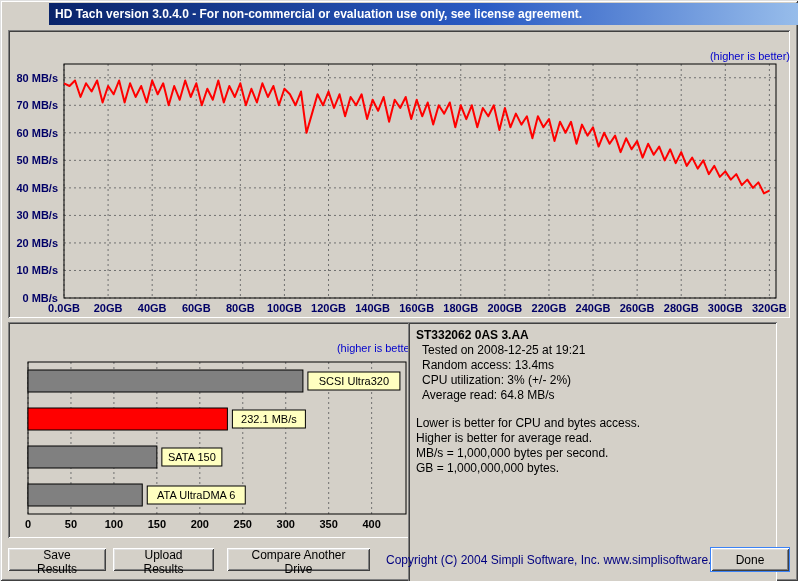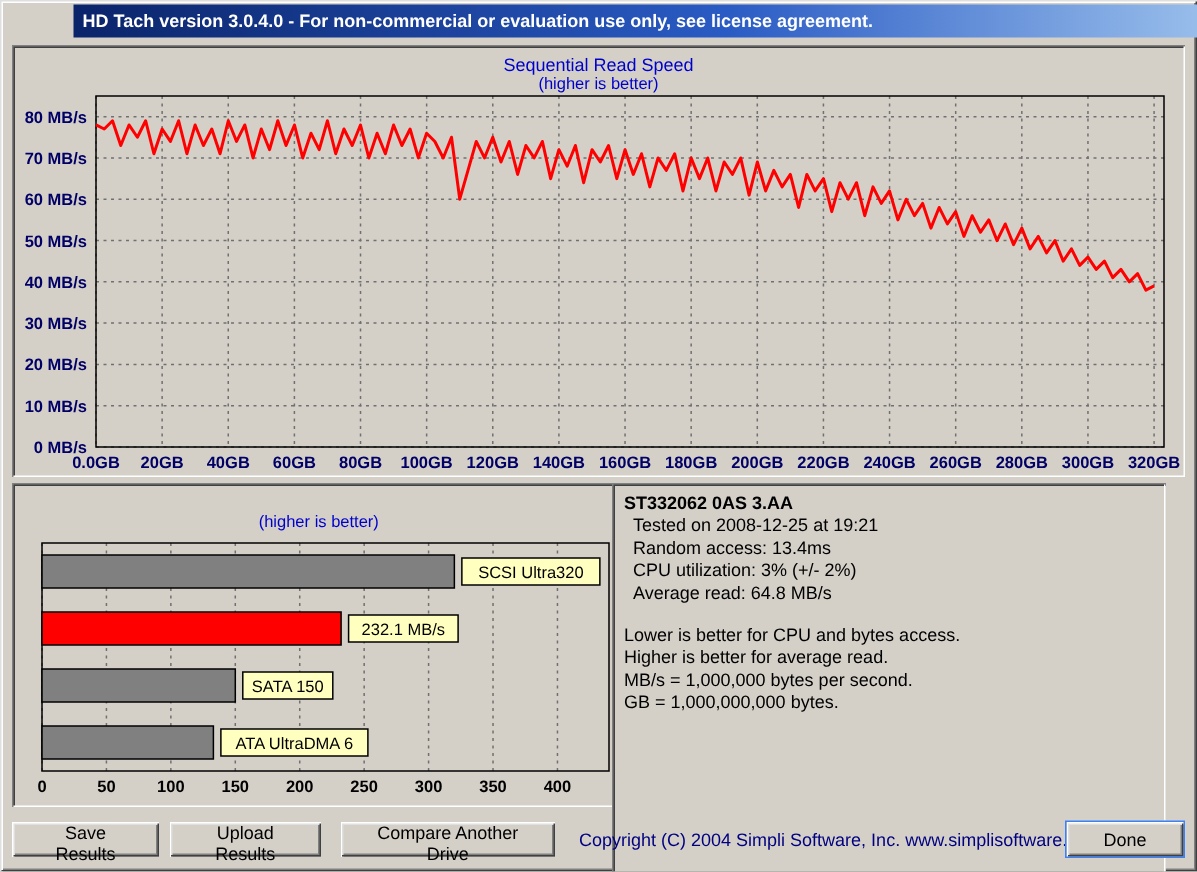--- a/index.html
+++ b/index.html
@@ -17,21 +17,21 @@
   .panel{
     position:absolute;background:#d4d0c8;
     box-shadow: inset 1px 1px 0 #808080, inset -1px -1px 0 #ffffff,
                 inset 2px 2px 0 #404040, inset -2px -2px 0 #d4d0c8;
   }
   .read-panel{left:8px;top:30px;width:782px;height:288px;}
   .burst-panel{left:8px;top:322px;width:409px;height:216px;}
   .info-panel{left:408px;top:322px;width:369px;height:280px;}
   .chart-title{position:absolute;left:0;top:6px;width:100%;text-align:center;
     color:#0000cc;font-size:12px;}
-  .chart-subtitle{position:absolute;left:0;top:20px;width:100%;text-align:center;
+  .chart-subtitle{position:absolute;left:0;top:20px;width:100%;text-align:right;
     color:#0000cc;font-size:11px;}
   svg.chart{position:absolute;left:2px;top:2px;}
   .grid{stroke:#707070;stroke-dasharray:2 3;stroke-width:1;}
   .plot-border{fill:none;stroke:#000000;stroke-width:1;}
   .tick{font:bold 11px "Liberation Sans",sans-serif;}
   .navy{fill:#000066;}
   .black{fill:#000000;}
   .bar-label{font:11px "Liberation Sans",sans-serif;fill:#000000;}
   .info-content{position:absolute;left:8px;top:6px;right:8px;color:#000;}
   .drive-title{font-weight:bold;font-size:12px;line-height:15px;}
@@ -109,21 +109,20 @@
         <text x="48" y="187.41176470588235" class="tick navy" text-anchor="end">30 MB/s</text>
         <line x1="54" y1="210.94117647058823" x2="766" y2="210.94117647058823" class="grid"></line>
         <text x="48" y="214.94117647058823" class="tick navy" text-anchor="end">20 MB/s</text>
         <line x1="54" y1="238.47058823529412" x2="766" y2="238.47058823529412" class="grid"></line>
         <text x="48" y="242.47058823529412" class="tick navy" text-anchor="end">10 MB/s</text>
         <line x1="54" y1="266" x2="766" y2="266" class="grid"></line>
         <text x="48" y="270" class="tick navy" text-anchor="end">0 MB/s</text>
         <rect x="54" y="32" width="712" height="234" class="plot-border"></rect>
         <polyline points="54.0,51.3 59.5,54.0 65.0,48.5 70.5,65.0 76.0,51.3 81.6,59.5 87.1,48.5 92.6,70.5 98.1,54.0 103.6,62.3 109.1,48.5 114.6,70.5 120.1,51.3 125.6,65.0 131.2,54.0 136.7,70.5 142.2,48.5 147.7,62.3 153.2,51.3 158.7,73.3 164.2,54.0 169.7,67.8 175.2,48.5 180.7,65.0 186.3,51.3 191.8,73.3 197.3,56.8 202.8,67.8 208.3,48.5 213.8,70.5 219.3,54.0 224.8,65.0 230.3,51.3 235.9,73.3 241.4,56.8 246.9,70.5 252.4,51.3 257.9,65.0 263.4,54.0 268.9,73.3 274.4,56.8 279.9,62.3 285.5,73.3 291.0,59.5 296.5,100.8 302.0,81.6 307.5,62.3 313.0,73.3 318.5,59.5 324.0,76.0 329.5,62.3 335.1,84.3 340.6,65.0 346.1,73.3 351.6,62.3 357.1,87.1 362.6,67.8 368.1,78.8 373.6,65.0 379.1,89.8 384.7,67.8 390.2,76.0 395.7,65.0 401.2,87.1 406.7,67.8 412.2,84.3 417.7,70.5 423.2,92.6 428.7,73.3 434.2,81.6 439.8,70.5 445.3,95.3 450.8,73.3 456.3,87.1 461.8,73.3 467.3,95.3 472.8,76.0 478.3,84.3 483.8,73.3 489.4,98.1 494.9,76.0 500.4,95.3 505.9,81.6 511.4,92.6 516.9,84.3 522.4,106.3 527.9,84.3 533.4,95.3 539.0,87.1 544.5,109.1 550.0,89.8 555.5,100.8 561.0,89.8 566.5,111.8 572.0,92.6 577.5,103.6 583.0,95.3 588.6,114.6 594.1,100.8 599.6,111.8 605.1,103.6 610.6,120.1 616.1,106.3 621.6,117.3 627.1,109.1 632.6,125.6 638.1,111.8 643.7,122.8 649.2,114.6 654.7,128.4 660.2,117.3 665.7,131.1 671.2,120.1 676.7,133.9 682.2,125.6 687.7,136.6 693.3,128.4 698.8,142.1 704.3,133.9 709.8,144.9 715.3,139.4 720.8,147.6 726.3,142.1 731.8,153.1 737.3,147.6 742.9,155.9 748.4,150.4 753.9,161.4 759.4,158.6" fill="none" stroke="#ff0000" stroke-width="2" stroke-linejoin="round"></polyline>
       </svg>
-    <div class="chart-title">Sequential Read Speed</div>
     <div class="chart-subtitle">(higher is better)</div>
   </div>
 
   <div class="panel burst-panel">
     <svg id="burst-svg" class="chart" width="405" height="210">
         <line x1="18" y1="38" x2="18" y2="190" class="grid"></line>
         <text x="18" y="204" class="tick black" text-anchor="middle">0</text>
         <line x1="60.95454545454545" y1="38" x2="60.95454545454545" y2="190" class="grid"></line>
         <text x="60.95454545454545" y="204" class="tick black" text-anchor="middle">50</text>
         <line x1="103.9090909090909" y1="38" x2="103.9090909090909" y2="190" class="grid"></line>

